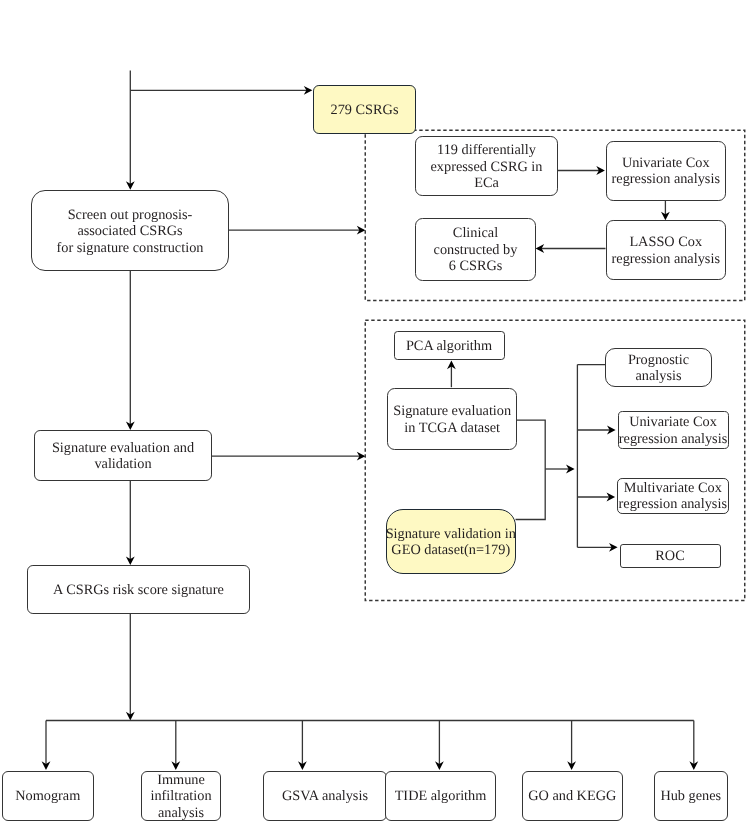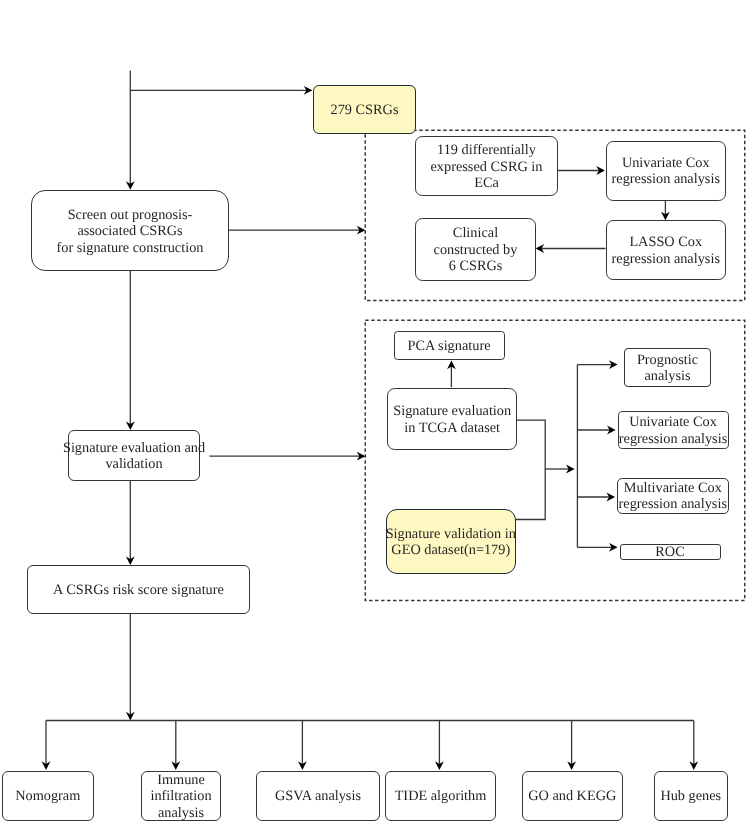--- a/index.html
+++ b/index.html
@@ -110,62 +110,62 @@
         <span class="tl">regression analysis</span>
       </div>
     </div>
 <div class="node" style="left:415px;top:218px;width:121px;height:62.5px;border-radius:7.5px">
       <div class="txt">
         <span class="tl">Clinical</span>
         <span class="tl">constructed by</span>
         <span class="tl">6 CSRGs</span>
       </div>
     </div>
-<div class="node" style="left:68px;top:430px;width:132px;height:50.5px;border-radius:6.1px">
+<div class="node" style="left:34px;top:430px;width:178px;height:50.5px;border-radius:6.1px">
       <div class="txt">
         <span class="tl">Signature evaluation and</span>
         <span class="tl">validation</span>
       </div>
     </div>
 <div class="node" style="left:393.5px;top:330.5px;width:111px;height:29.5px;border-radius:3.6px">
       <div class="txt">
-        <span class="tl">PCA signature</span>
+        <span class="tl">PCA algorithm</span>
       </div>
     </div>
 <div class="node" style="left:387.2px;top:387.6px;width:130px;height:62.8px;border-radius:7.6px">
       <div class="txt">
         <span class="tl">Signature evaluation</span>
         <span class="tl">in TCGA dataset</span>
       </div>
     </div>
-<div class="node blue" style="left:386px;top:492px;width:129.5px;height:64.5px;border-radius:11px">
+<div class="node blue" style="left:386px;top:492px;width:129.5px;height:64.5px;border-radius:17px">
       <div class="txt">
         <span class="tl">Signature validation in</span>
         <span class="tl">GEO dataset(n=179)</span>
       </div>
     </div>
-<div class="node" style="left:624px;top:348px;width:87px;height:39px;border-radius:4px">
+<div class="node" style="left:605px;top:348px;width:107px;height:39px;border-radius:10px">
       <div class="txt">
         <span class="tl">Prognostic</span>
         <span class="tl">analysis</span>
       </div>
     </div>
 <div class="node" style="left:617.5px;top:410.5px;width:111px;height:38.5px;border-radius:4.6px">
       <div class="txt">
         <span class="tl">Univariate Cox</span>
         <span class="tl">regression analysis</span>
       </div>
     </div>
 <div class="node" style="left:617px;top:477.5px;width:111.5px;height:36px;border-radius:5.1px">
       <div class="txt">
         <span class="tl">Multivariate Cox</span>
         <span class="tl">regression analysis</span>
       </div>
     </div>
-<div class="node" style="left:619.5px;top:543.5px;width:101px;height:16px;border-radius:2.9px">
+<div class="node" style="left:619.5px;top:543.5px;width:101px;height:24px;border-radius:2.9px">
       <div class="txt">
         <span class="tl">ROC</span>
       </div>
     </div>
 <div class="node" style="left:27px;top:565px;width:223px;height:49px;border-radius:5.9px">
       <div class="txt">
         <span class="tl">A CSRGs risk score signature</span>
       </div>
     </div>
 <div class="node" style="left:1.5px;top:770.5px;width:92.5px;height:50px;border-radius:6px">
@@ -173,21 +173,21 @@
         <span class="tl">Nomogram</span>
       </div>
     </div>
 <div class="node" style="left:141px;top:770.5px;width:80px;height:50px;border-radius:6px">
       <div class="txt">
         <span class="tl">Immune</span>
         <span class="tl">infiltration</span>
         <span class="tl">analysis</span>
       </div>
     </div>
-<div class="node" style="left:256px;top:770.5px;width:124px;height:50px;border-radius:6px">
+<div class="node" style="left:263px;top:770.5px;width:124px;height:50px;border-radius:6px">
       <div class="txt">
         <span class="tl">GSVA analysis</span>
       </div>
     </div>
 <div class="node" style="left:385px;top:770.5px;width:111px;height:50px;border-radius:6px">
       <div class="txt">
         <span class="tl">TIDE algorithm</span>
       </div>
     </div>
 <div class="node" style="left:521.5px;top:770.5px;width:101.5px;height:50px;border-radius:6px">

